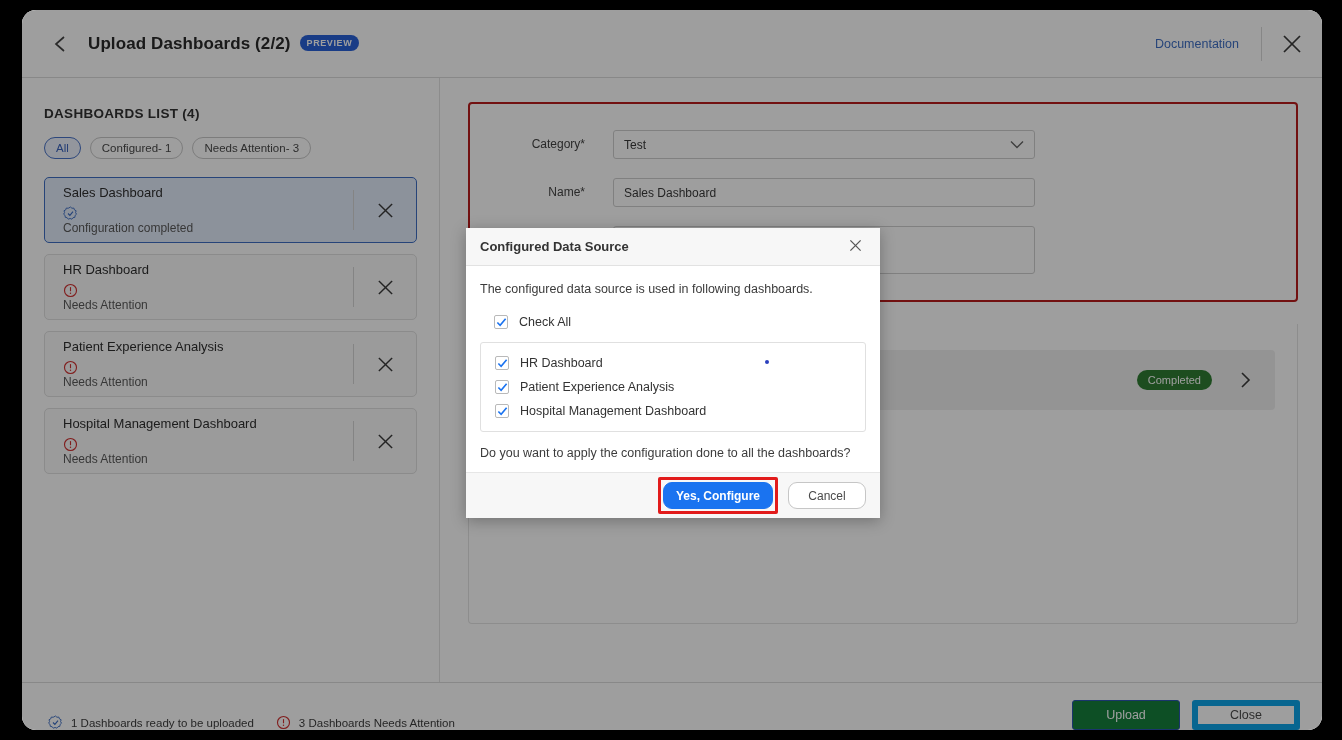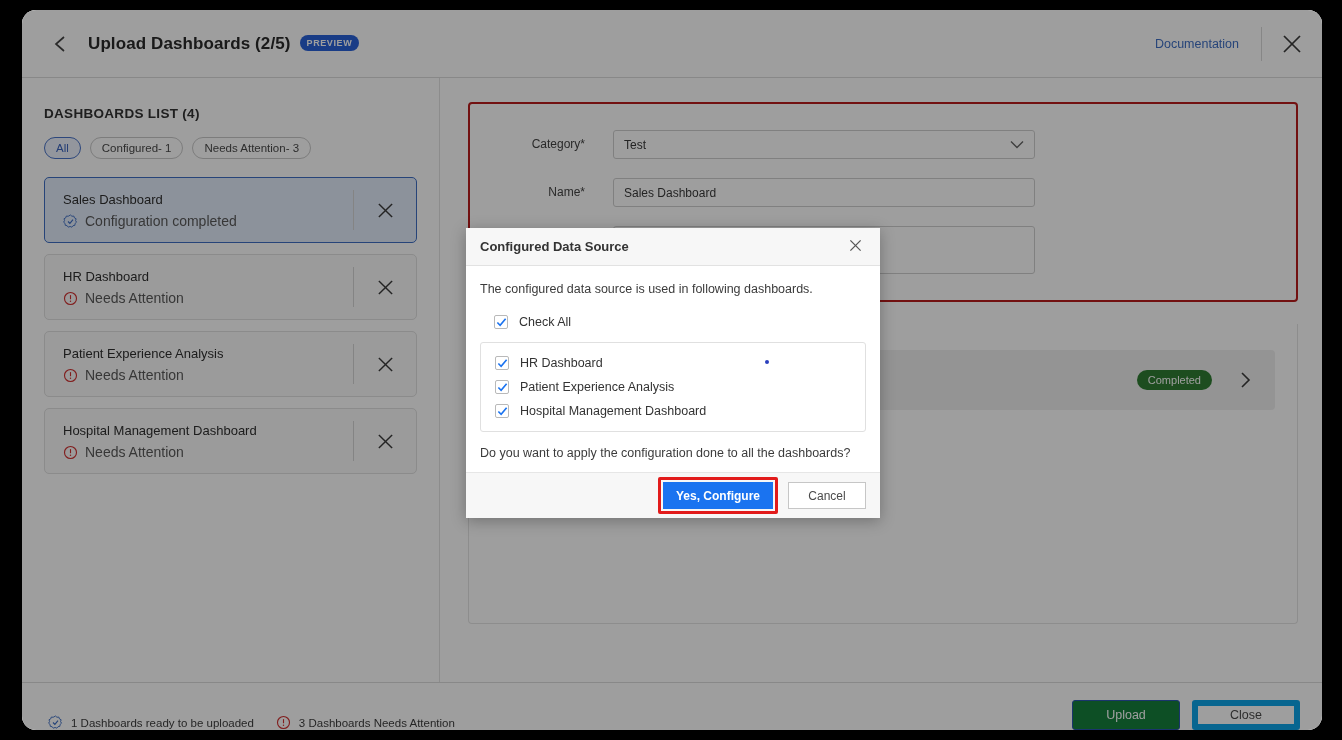--- a/index.html
+++ b/index.html
@@ -131,22 +131,22 @@
   .dashboard-card.selected {
     background: #e3ecfb;
     border: 1px solid #3f6fc4;
   }
   .card-main { flex: 1; padding-left: 18px; }
   .card-name {
     font-size: 13px; color: #2f2f2f;
     margin-bottom: 6px;
   }
   .card-status {
-    display: flex; align-items: flex-end;
-    font-size: 14px; color: #5a5a5a;
+    display: flex; align-items: flex-start;
+    font-size: 12px; color: #5a5a5a; flex-direction: column;
   }
   .card-status .status-icon { margin-right: 7px; display: flex; }
   .card-divider {
     width: 1px; height: 40px; background: #d6d6d6;
   }
   .card-remove {
     width: 62px; height: 100%;
     display: flex; align-items: center; justify-content: center;
     cursor: pointer;
   }
@@ -311,21 +311,21 @@
     background: #f7f7f7;
     border-top: 1px solid #e6e6e6;
     height: 46px;
     display: flex; align-items: center; justify-content: flex-end;
     padding-right: 14px;
     gap: 10px;
   }
   .modal-btn {
     font-size: 12px;
     height: 27px;
-    border-radius: 0;
+    border-radius: 9px;
     padding: 0 12px;
     display: flex; align-items: center; justify-content: center;
     cursor: pointer;
   }
   #yes-configure-wrap {
     border: 3px solid #e21b1b;
     border-radius: 2px;
     padding: 2px;
   }
   #yes-configure-button {
@@ -352,21 +352,21 @@
 <body>
 
 <div id="window-frame">
 
   <div id="header">
     <div id="back-chevron">
       <svg width="15" height="20" viewBox="0 0 15 20">
         <polyline points="11,3 3,10 11,17" fill="none" stroke="#444" stroke-width="1.7"></polyline>
       </svg>
     </div>
-    <div id="page-title">Upload Dashboards (2/5)</div>
+    <div id="page-title">Upload Dashboards (2/2)</div>
     <div id="preview-badge">PREVIEW</div>
     <div id="header-right">
       <div id="documentation-link">Documentation</div>
       <div id="header-divider"></div>
       <div id="close-window-icon">
         <svg width="22" height="22" viewBox="0 0 22 22">
           <line x1="3" y1="3" x2="19" y2="19" stroke="#3a3a3a" stroke-width="1.7"></line>
           <line x1="19" y1="3" x2="3" y2="19" stroke="#3a3a3a" stroke-width="1.7"></line>
         </svg>
       </div>

